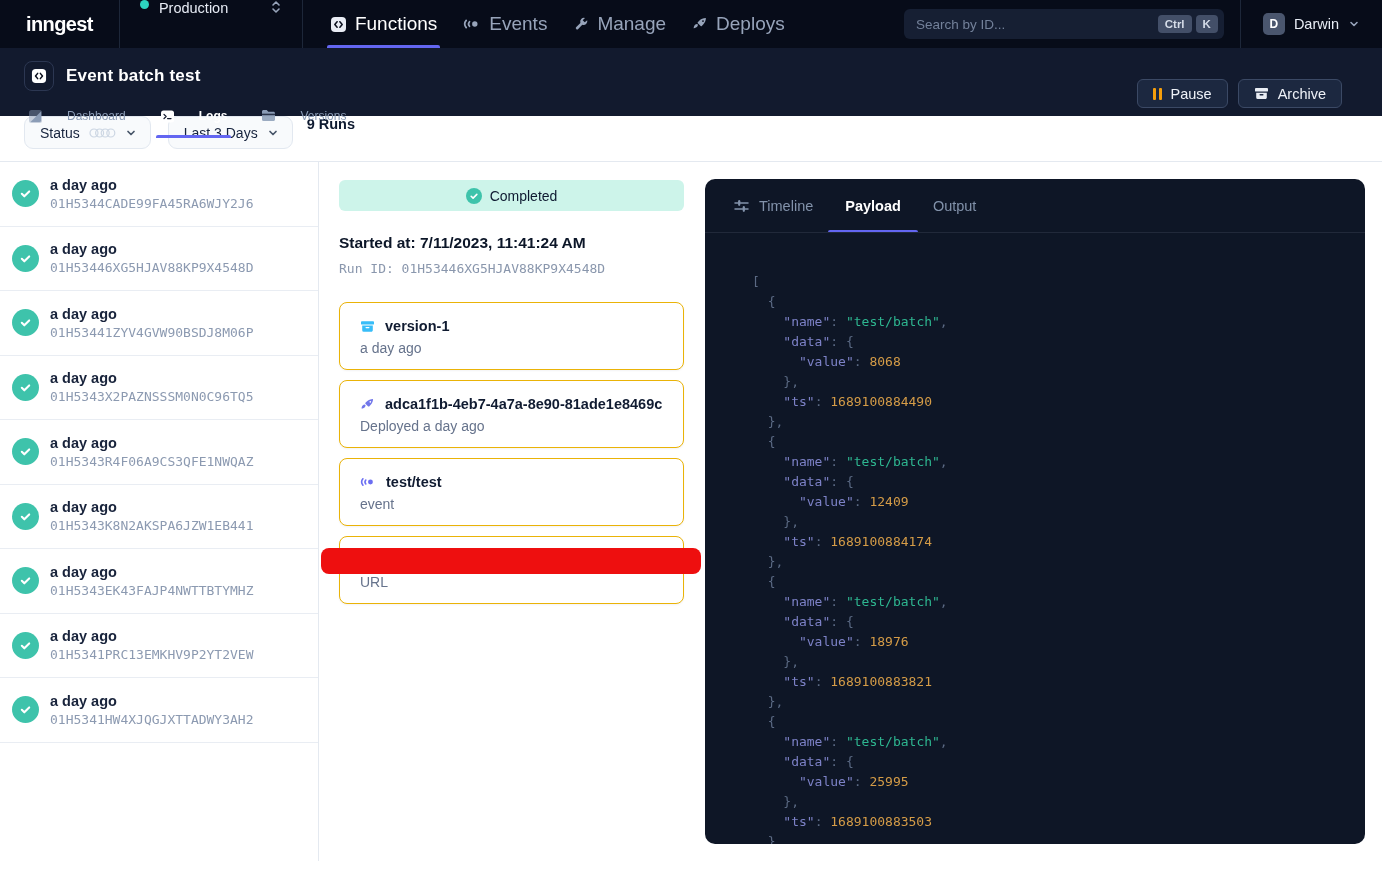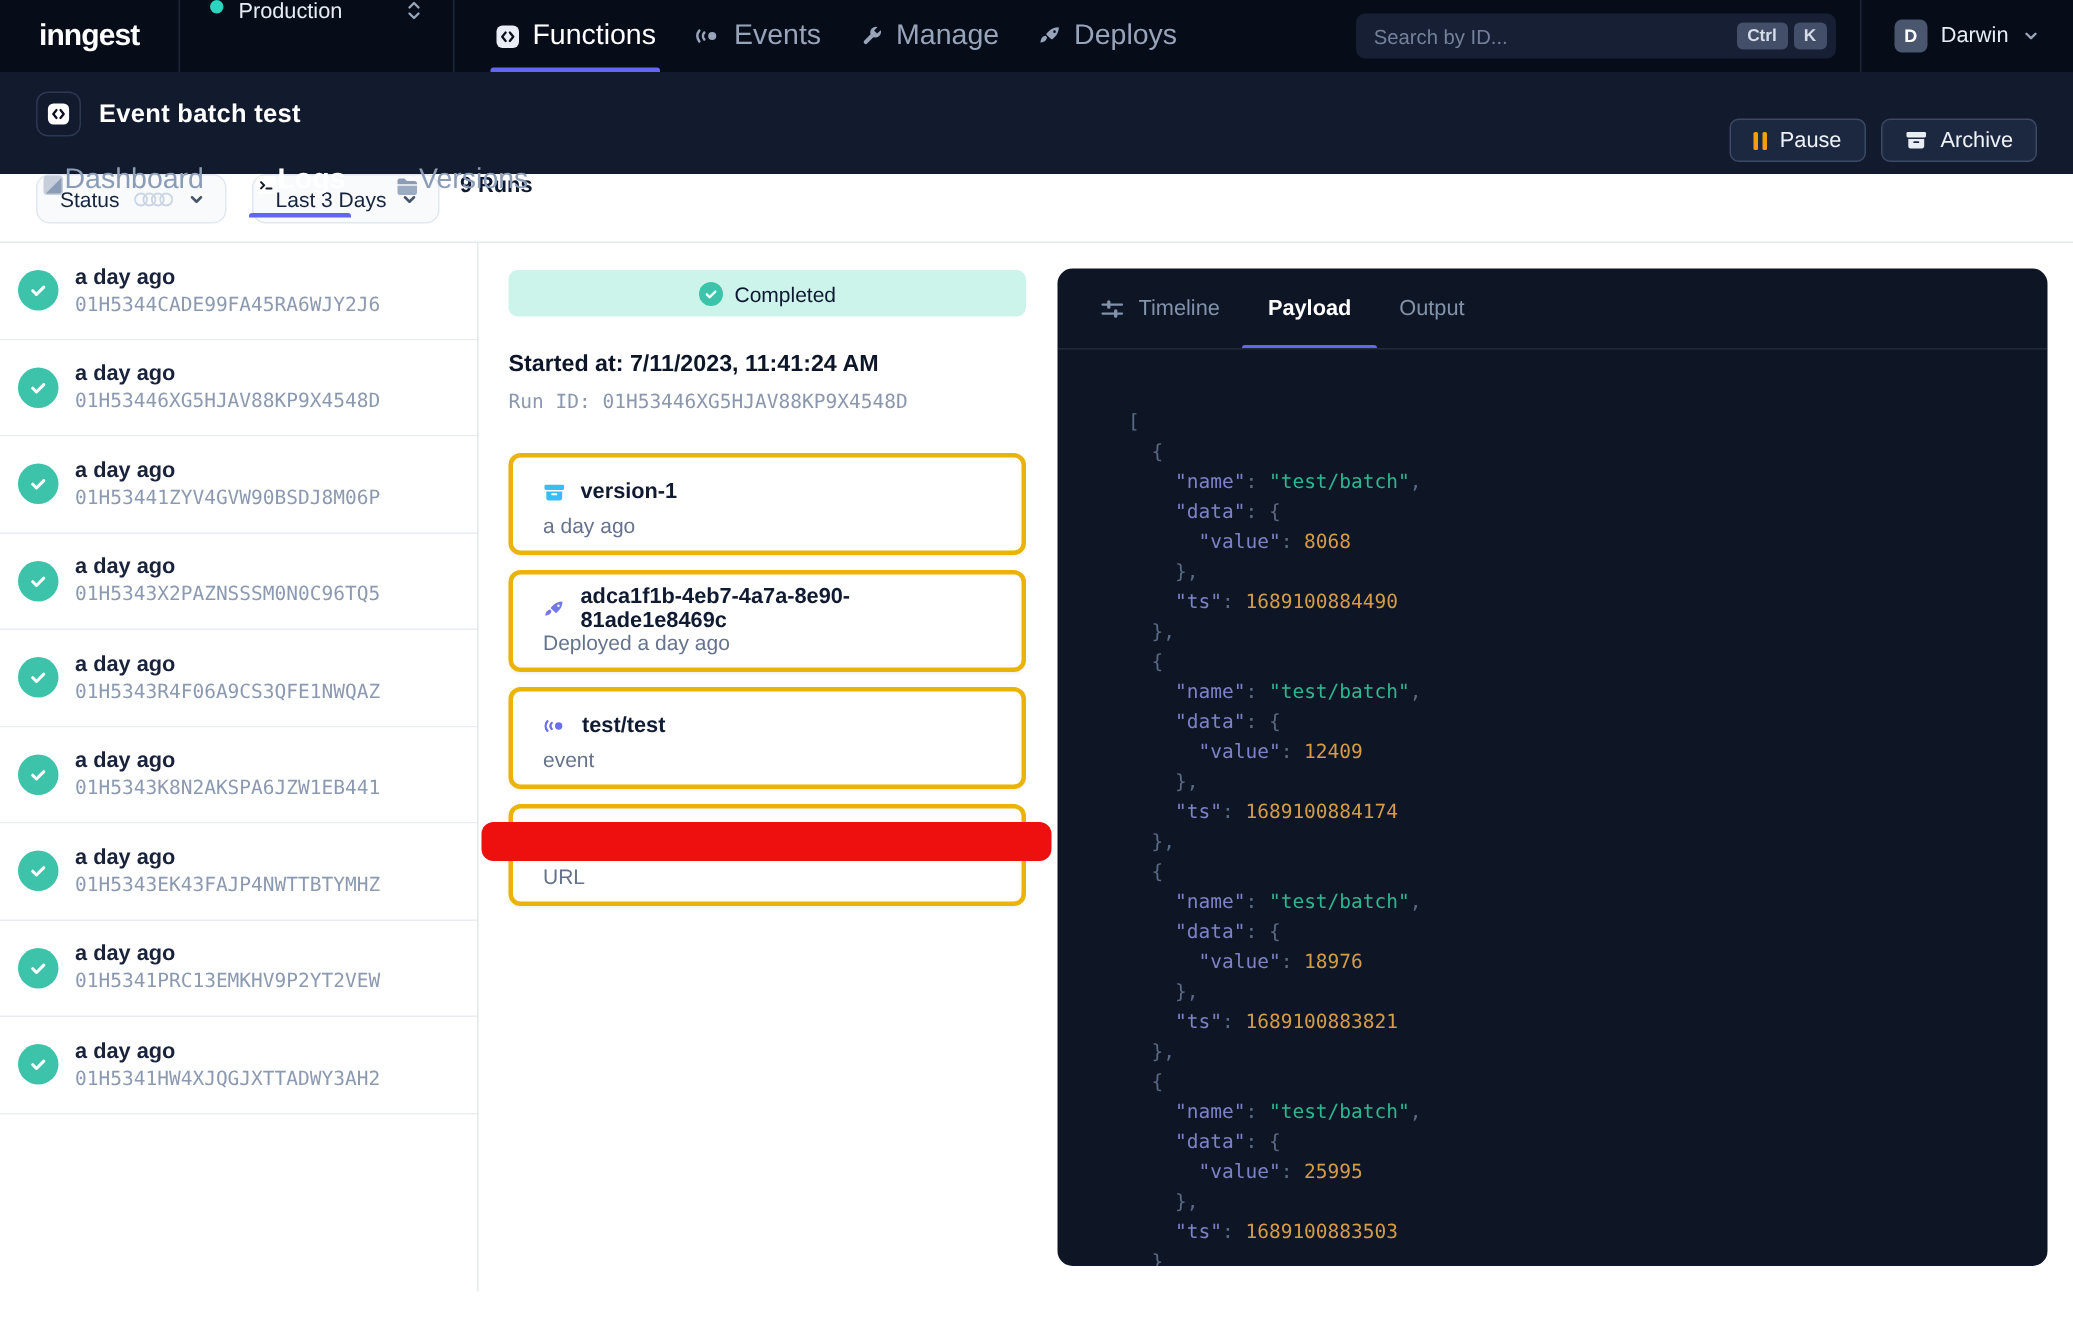--- a/index.html
+++ b/index.html
@@ -25,24 +25,24 @@
   .kbd{background:#434f68;color:#d6dde9;font-size:11.5px;font-weight:700;padding:3px 7px;border-radius:4px}
   .user{display:flex;align-items:center;gap:9px;padding:0 22px;background:none;border:none;cursor:pointer;color:#e8edf5;font-size:14.5px}
   .avatar{width:22px;height:22px;border-radius:5px;background:#4a566e;color:#fff;font-size:12px;font-weight:700;display:flex;align-items:center;justify-content:center}
 
   
   .fn-header{height:68px;background:#121a2e;padding:13px 24px 0;position:relative}
   .fn-title-row{display:flex;align-items:center;gap:12px}
   .fn-icon{width:30px;height:30px;border:1px solid #2c3752;border-radius:8px;display:flex;align-items:center;justify-content:center}
   .fn-title{color:#fff;font-size:17px;font-weight:600;letter-spacing:.2px}
   .fn-tabs{display:flex;gap:10px;margin-top:10px;margin-left:-8px}
-  .fn-tab{position:relative;display:flex;align-items:flex-end;gap:0;color:#8b9cb6;font-size:19px;padding:8px 12px 14px;background:none;border:none;cursor:pointer}
+  .fn-tab{position:relative;display:flex;align-items:flex-start;gap:24px;color:#8b9cb6;font-size:12px;padding:8px 12px 14px;background:none;border:none;cursor:pointer}
   .fn-tab.active{color:#fff;font-weight:600}
   .fn-tab.active::after{content:"";position:absolute;left:8px;right:8px;bottom:0;height:3px;background:#6366f1;border-radius:2px 2px 0 0}
-  .header-actions{position:absolute;top:31px;right:24px;display:flex;gap:10px}
+  .header-actions{position:absolute;top:31px;right:40px;display:flex;gap:10px}
   .hdr-btn{display:flex;align-items:center;gap:9px;background:#1c2840;border:1px solid #3b4965;border-radius:6px;color:#eef1f7;font-size:14.5px;padding:6px 15px;cursor:pointer;height:29px}
   .pause-bars{display:flex;gap:3px}
   .pause-bars i{width:3px;height:12px;background:#f59e0b;border-radius:1px;display:block}
 
   
   .filterbar{height:46px;display:flex;align-items:flex-start;gap:17px;padding:0 24px;border-bottom:1px solid #e4e9f0;background:#fff}
   .filter-pill{display:flex;align-items:center;gap:9px;height:33px;padding:0 13px 0 15px;border:1px solid #e2e8f0;background:#f8fafc;border-radius:9px;font-size:14px;color:#16233d;cursor:pointer}
   .filter-pill .chev{color:#475569}
   .runs-count{font-size:14.5px;font-weight:700;color:#0e1a30;margin-left:-3px}
 
@@ -54,21 +54,21 @@
   .check-badge{width:27px;height:27px;border-radius:50%;background:#3ec3ab;display:flex;align-items:center;justify-content:center;flex:none}
   .run-texts{display:flex;flex-direction:column;gap:3px;min-width:0}
   .run-time{font-size:14.5px;font-weight:700;color:#18233b}
   .run-id{font-family:"DejaVu Sans Mono",monospace;font-size:13px;color:#8c9ab1;white-space:nowrap}
 
   .mid-col{width:386px;position:relative;padding:18px 21px 0 20px;flex:none}
   .status-banner{height:31px;background:#cdf4ea;border-radius:6px;display:flex;align-items:center;justify-content:center;gap:8px;font-size:14px;color:#0d1930}
   .banner-check{width:16px;height:16px;border-radius:50%;background:#3ec3ab;display:flex;align-items:center;justify-content:center;flex:none}
   .started-at{margin-top:23px;font-size:15.5px;font-weight:700;color:#0c1628}
   .runid-line{margin-top:9px;font-family:"DejaVu Sans Mono",monospace;font-size:13px;color:#8a97ad}
-  .info-card{margin-top:10px;border:3px solid #eab308;border-radius:8px;background:#fff;box-shadow:0 1px 2px rgba(15,23,42,.05);padding:13px 20px;height:68px;cursor:pointer}
+  .info-card{margin-top:10px;border:1px solid #eab308;border-radius:8px;background:#fff;box-shadow:0 1px 2px rgba(15,23,42,.05);padding:13px 20px;height:68px;cursor:pointer}
   .info-card.first{margin-top:26px}
   .card-title{display:flex;align-items:center;gap:10px;font-size:14.5px;font-weight:600;color:#101b31;height:20px}
   .card-icon{flex:none;display:flex;align-items:center}
   .card-sub{margin-top:4px;font-size:14px;color:#66738c}
   .redaction{position:absolute;left:2px;top:386px;width:380px;height:26px;background:#ee0f0f;border-radius:8px;z-index:5}
 
   
   .right-col{flex:1;padding:17px 17px 17px 0;background:#fff;min-width:0}
   .dark-panel{width:660px;height:665px;background:#0e1626;border-radius:10px;overflow:hidden;display:flex;flex-direction:column}
   .panel-tabs{height:54px;display:flex;align-items:center;gap:32px;padding:0 28px;border-bottom:1px solid rgba(148,163,184,.14);flex:none}

